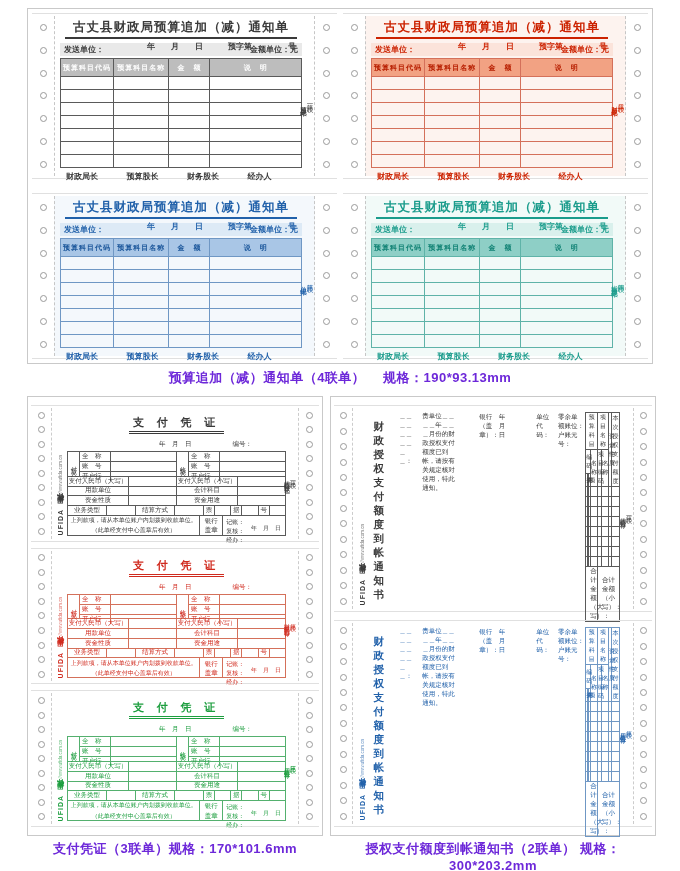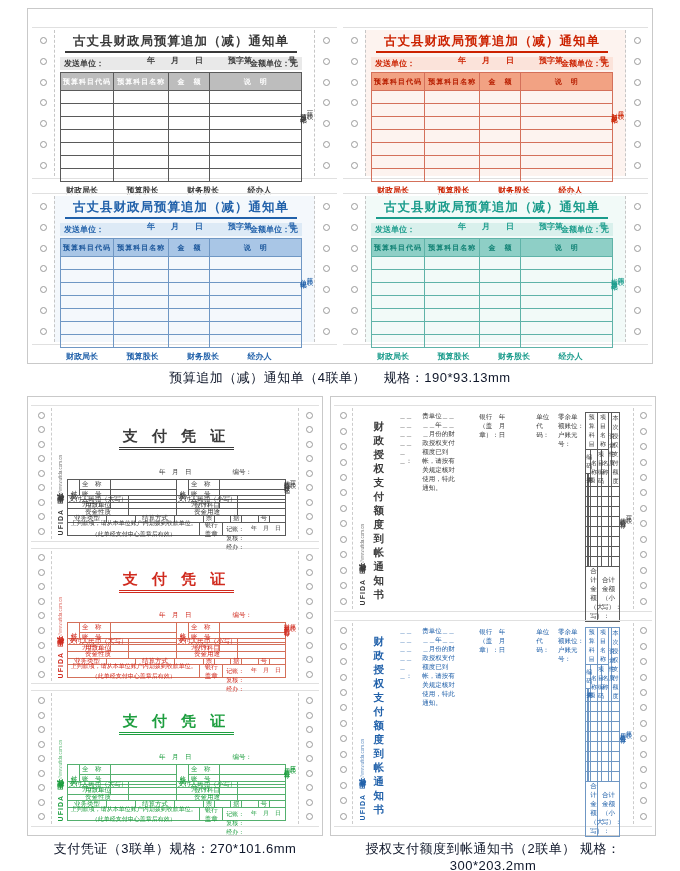--- a/index.html
+++ b/index.html
@@ -2,27 +2,27 @@
 <html><head>
 <meta charset="utf-8">
 <style>
   html,body{margin:0;padding:0;background:#fff;}
   body{width:680px;height:871px;position:relative;overflow:hidden;
        font-family:"Liberation Sans","DejaVu Sans",sans-serif;color:#222;}
 
   .panel{position:absolute;border:1px solid #c9c9c9;background:#fff;box-sizing:border-box;}
   #panel-notice{left:27px;top:8px;width:626px;height:356px;
     display:grid;grid-template-columns:1fr 1fr;grid-template-rows:1fr 1fr;
-    gap:14px 6px;padding:18px 4px;}
+    gap:14px 6px;padding:4px 4px;}
   #panel-voucher{left:27px;top:396px;width:296px;height:440px;
     display:flex;flex-direction:column;gap:6px;padding:8px 3px;}
   #panel-auth{left:330px;top:396px;width:326px;height:440px;
     display:flex;flex-direction:column;gap:8px;padding:8px 3px;}
 
-  .caption{position:absolute;font-size:13px;color:#0f172a;letter-spacing:.5px;}
+  .caption{position:absolute;font-size:13px;color:#6d28d9;letter-spacing:.5px;font-weight:bold;}
   #cap-notice{top:369px;left:0;width:680px;text-align:center;}
   #cap-voucher{top:840px;left:27px;width:296px;text-align:center;}
   #cap-auth{top:840px;left:330px;width:326px;text-align:center;}
 
   
   .formrow{display:flex;border-top:1px solid #e0e0e0;border-bottom:1px solid #e0e0e0;
            padding:2px 0;box-sizing:border-box;min-height:0;}
   .holes{display:flex;flex-direction:column;justify-content:space-around;align-items:center;}
   .hole{width:7px;height:7px;border:1px solid #9a9a9a;border-radius:50%;box-sizing:border-box;}
   .vstrip{writing-mode:vertical-rl;color:var(--ink);font-size:6.5px;line-height:1;
@@ -51,22 +51,22 @@
   .ntable td{border:1px solid var(--line);height:10px;}
   .nsign{display:flex;font-size:8px;font-weight:bold;margin-top:3px;}
   .nsign span{flex:1;padding-left:6px;}
   .nform .vstrip{width:11px;}
 
   
   .vform .holes{width:20px;}
   .vpaper{flex:1;display:flex;min-width:0;border-left:1px dashed #ccc;border-right:1px dashed #ccc;
           padding:3px 2px;color:var(--ink);}
   .vmain{flex:1;display:flex;flex-direction:column;min-width:0;}
-  .vtitle{width:fit-content;margin:16px auto;font-size:15px;font-weight:bold;letter-spacing:5px;
-          border-bottom:1px solid var(--ink);position:relative;padding:0 4px 1px;}
+  .vtitle{width:fit-content;margin:4px auto;font-size:11px;font-weight:bold;letter-spacing:5px;
+          border-bottom:1px solid var(--ink);position:relative;padding:0 4px 1px;font-family:Liberation Serif, serif;}
   .vtitle::after{content:"";position:absolute;left:0;right:0;bottom:-3px;border-bottom:1px solid var(--ink);}
   .vsub{position:relative;height:11px;font-size:6.5px;margin-top:4px;}
   .vsub .d{position:absolute;left:42%;}
   .vsub .n{position:absolute;right:34px;}
   .vtable{flex:1;display:flex;flex-direction:column;border:1px solid var(--line);font-size:6.5px;min-height:0;}
   .vrow{display:flex;border-bottom:1px solid var(--line);min-height:0;}
   .vrow:last-child{border-bottom:none;}
   .parties{flex:3;}
   .party{flex:1;display:flex;min-width:0;}
   .party.first{border-right:1px solid var(--line);}
@@ -917,21 +917,21 @@
         <span class="hole"></span>
         <span class="hole"></span>
         <span class="hole"></span>
         <span class="hole"></span>
         <span class="hole"></span>
         <span class="hole"></span>
         <span class="hole"></span>
       </div>
   </div>
 </div>
-<div class="caption" id="cap-voucher">支付凭证（3联单）规格：270*101.6mm</div>
+<div class="caption" id="cap-voucher">支付凭证（3联单）规格：170*101.6mm</div>
 
 <div class="panel" id="panel-auth">
   <div class="formrow aform" style="--ink: #3a3a3a; --line: #5a5a5a;">
     <div class="holes">
         <span class="hole"></span>
         <span class="hole"></span>
         <span class="hole"></span>
         <span class="hole"></span>
         <span class="hole"></span>
         <span class="hole"></span>

